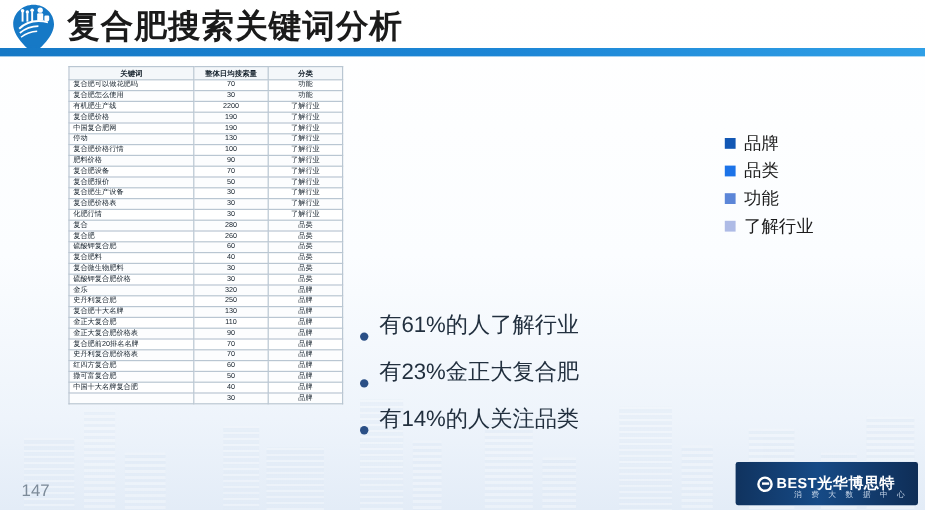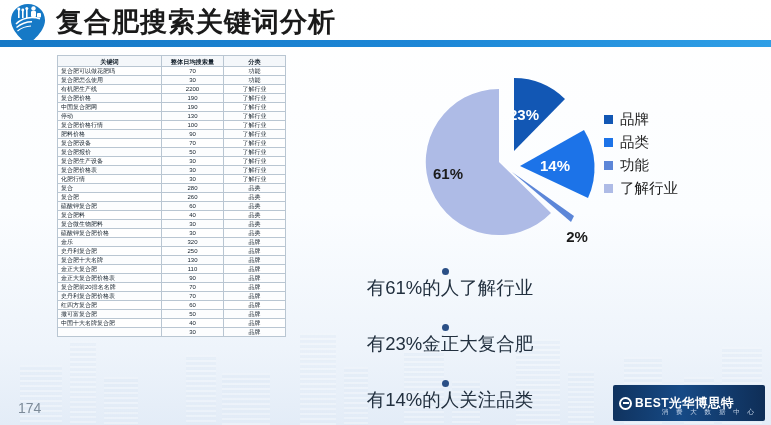--- a/index.html
+++ b/index.html
@@ -52,30 +52,30 @@
   .pielabel.light{fill:#ffffff;}
 
   
   .legend{position:absolute;left:604px;top:108px;width:130px;}
   .leg-row{display:flex;align-items:center;height:23px;}
   .leg-swatch{width:9px;height:9px;margin-right:7px;flex:0 0 auto;}
   .leg-text{font-size:14.5px;color:#1c1c1c;white-space:nowrap;}
 
   
   .bullets{position:absolute;left:300px;top:258px;width:300px;}
-  .bul{display:flex;align-items:center;margin-bottom:13px;flex-direction:column;}
+  .bul{display:flex;align-items:flex-end;margin-bottom:13px;}
   .bul-dot{width:7px;height:7px;border-radius:50%;background:#2a4f86;
     margin:10px 9px 0 0;flex:0 0 auto;}
   .bul-text{font-size:18.5px;color:#22303f;line-height:26px;white-space:nowrap;}
 
   
   .pagenum{position:absolute;left:18px;top:400px;font-size:14px;color:#7d8b99;}
   .brand{position:absolute;right:6px;bottom:4px;width:152px;height:36px;
     background:linear-gradient(90deg,#10335f 0%,#164a86 45%,#0f2e57 100%);
-    border-radius:2px;display:flex;align-items:center;padding-left:6px;box-sizing:border-box;}
+    border-radius:2px;display:flex;align-items:center;padding-left:18px;box-sizing:border-box;}
   .brand-mark{display:flex;align-items:center;}
   .brand-glyph{width:13px;height:13px;border-radius:50%;
     border:2px solid #ffffff;box-sizing:border-box;margin-right:3px;
     display:flex;align-items:center;justify-content:center;}
   .brand-glyph i{display:block;width:6px;height:1.5px;background:#fff;}
   .brand-best{font-size:12px;font-weight:bold;color:#ffffff;letter-spacing:.5px;}
   .brand-cn{font-size:12.5px;font-weight:bold;color:#ffffff;margin-left:0;letter-spacing:.5px;}
   .brand-sub{position:absolute;right:8px;bottom:4px;font-size:6.5px;color:#c8d7ea;letter-spacing:3px;}
 </style>
 </head>
@@ -287,37 +287,20 @@
           </tr>
           <tr>
             <td class="kw-name"></td>
             <td class="kw-vol">30</td>
             <td class="kw-cat">品牌</td>
           </tr>
         </tbody>
     </table>
   </div>
 
-  <div class="chart">
-    <svg width="240" height="195" viewBox="0 0 240 195">
-
-      <path d="M111 104 L111 31 A73 73 0 1 0 163 155 Z" fill="#aebbe6"></path>
-
-      <path d="M126 93 L126 20 A73 73 0 0 1 177 41 Z" fill="#1257b4"></path>
-
-      <path d="M132 108 L196 72 A73 73 0 0 1 200 140 Z" fill="#1c73e8"></path>
-
-      <path d="M124 114 L183 164 L186 158 Z" fill="#5c86d8"></path>
-
-      <text class="pielabel light" x="136" y="62" text-anchor="middle">23%</text>
-      <text class="pielabel light" x="167" y="113" text-anchor="middle">14%</text>
-      <text class="pielabel" x="189" y="184" text-anchor="middle">2%</text>
-      <text class="pielabel" x="60" y="121" text-anchor="middle">61%</text>
-    </svg>
-  </div>
 
   <div class="legend">
     <div class="leg-row">
       <span class="leg-swatch" style="background:#1257b4"></span>
       <span class="leg-text">品牌</span>
     </div>
     <div class="leg-row">
       <span class="leg-swatch" style="background:#1c73e8"></span>
       <span class="leg-text">品类</span>
     </div>
@@ -339,21 +322,21 @@
     <div class="bul">
       <span class="bul-dot"></span>
       <span class="bul-text">有23%金正大复合肥</span>
     </div>
     <div class="bul">
       <span class="bul-dot"></span>
       <span class="bul-text">有14%的人关注品类</span>
     </div>
   </div>
 
-  <div class="pagenum">174</div>
+  <div class="pagenum">147</div>
 
   <div class="brand">
     <span class="brand-mark">
       <span class="brand-glyph">
           <i></i>
         </span>
       <span class="brand-best">BEST</span>
     </span>
     <span class="brand-cn">光华博思特</span>
     <span class="brand-sub">消 费 大 数 据 中 心</span>

